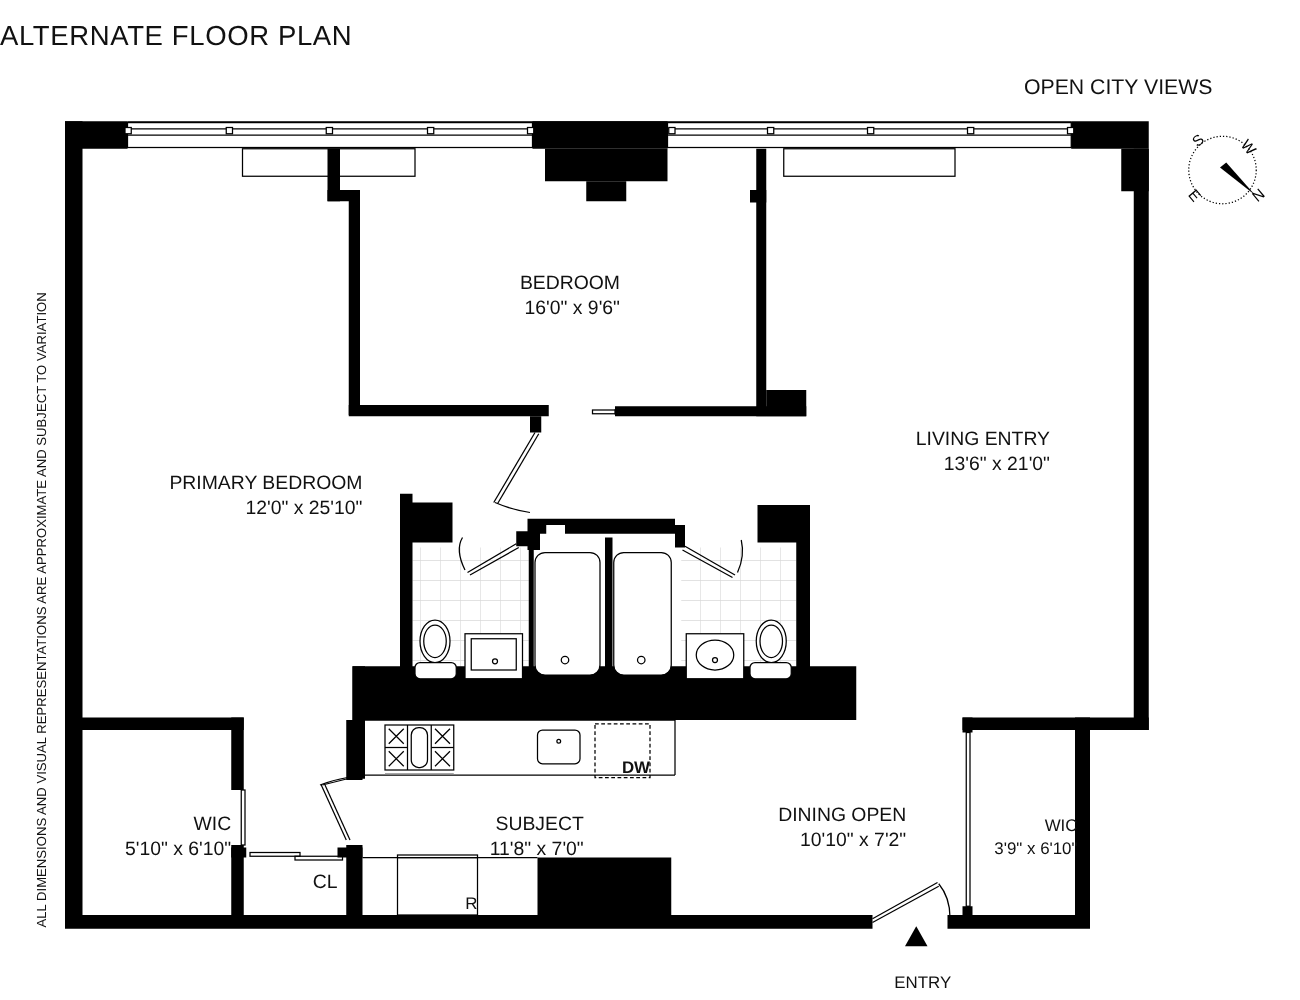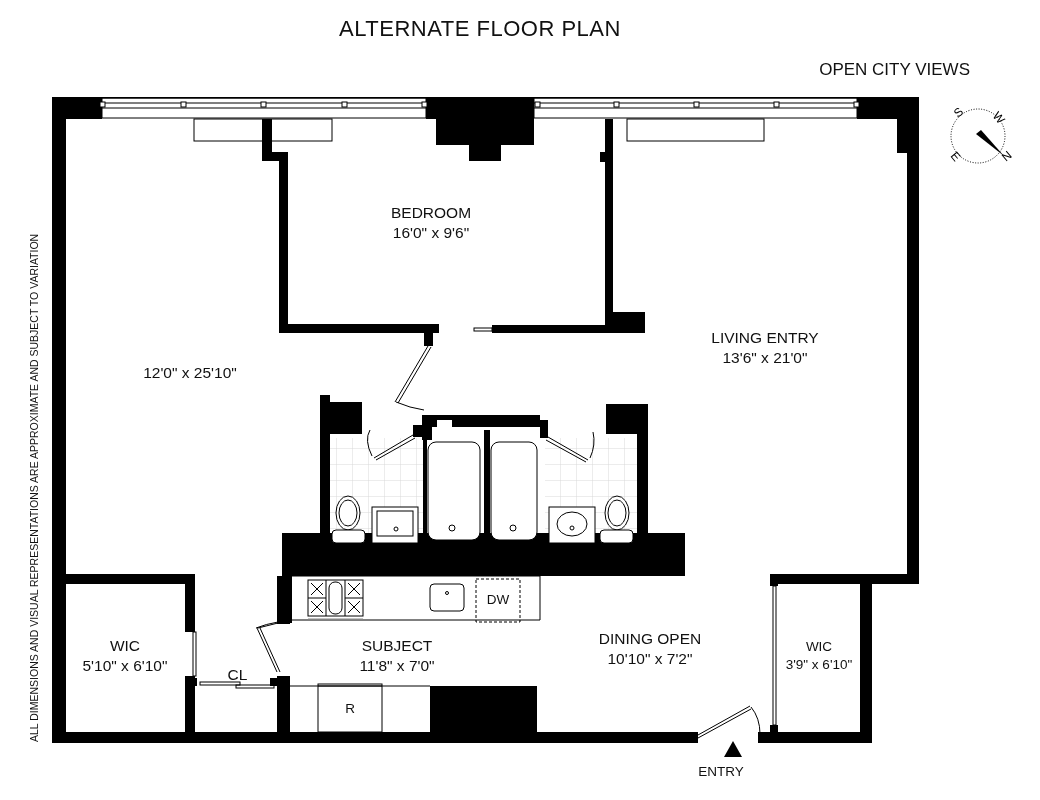--- a/index.html
+++ b/index.html
@@ -1,24 +1,24 @@
 <!DOCTYPE html>
 <html><head>
 <meta charset="utf-8">
 <style>
   html, body { margin: 0; padding: 0; background: #ffffff; }
   body { width: 1040px; height: 800px; position: relative; overflow: hidden;
          font-family: "Liberation Sans", "DejaVu Sans", sans-serif; color: #111; }
-  .title { position: absolute; left: 0; width: 960px; text-align: center; top: 16px;
+  .title { position: absolute; left: 0; width: 960px; top: 16px;
            font-size: 22px; letter-spacing: 0.5px; left: 0; }
   .subtitle { position: absolute; left: 0; width: 970px; text-align: right; top: 60px;
               font-size: 17px; }
   .disclaimer { position: absolute; left: 28px; top: 742px; transform-origin: 0 0;
                 transform: rotate(-90deg); font-size: 10.5px; white-space: nowrap; width: 500px; }
-  .label { position: absolute; text-align: center; font-size: 15.5px; line-height: 20px; white-space: nowrap; }
+  .label { position: absolute; text-align: right; font-size: 15.5px; line-height: 20px; white-space: nowrap; margin-top: 14px; }
   .label.small { font-size: 13.5px; line-height: 18px; }
   .label span { display: block; }
   svg { position: absolute; left: 0; top: 0; }
   .compass { position: absolute; left: 936px; top: 96px; width: 90px; height: 80px; }
 </style>
 </head>
 <body>
 
 <div class="title">ALTERNATE FLOOR PLAN</div>
 <div class="subtitle">OPEN CITY VIEWS</div>
@@ -215,20 +215,21 @@
   <text x="56" y="20" font-size="12" font-family="Liberation Sans, sans-serif" transform="rotate(50 56 20)">W</text>
   <text x="70" y="66" font-size="12" font-family="Liberation Sans, sans-serif" transform="rotate(-40 70 66)">N</text>
   <text x="14" y="60" font-size="12" font-family="Liberation Sans, sans-serif" transform="rotate(50 14 60)">E</text>
 </svg>
 
 <div class="label" style="left:366px; top:203px; width:130px;">
   <span>BEDROOM</span>
   <span>16'0" x 9'6"</span>
 </div>
 <div class="label" style="left:90px; top:363px; width:200px;">
+  <span>PRIMARY BEDROOM</span>
   <span>12'0" x 25'10"</span>
 </div>
 <div class="label" style="left:690px; top:328px; width:150px;">
   <span>LIVING ENTRY</span>
   <span>13'6" x 21'0"</span>
 </div>
 <div class="label" style="left:327px; top:636px; width:140px;">
   <span>SUBJECT</span>
   <span>11'8" x 7'0"</span>
 </div>
@@ -237,24 +238,24 @@
   <span>10'10" x 7'2"</span>
 </div>
 <div class="label" style="left:65px; top:636px; width:120px;">
   <span>WIC</span>
   <span>5'10" x 6'10"</span>
 </div>
 <div class="label small" style="left:776px; top:638px; width:86px;">
   <span>WIC</span>
   <span>3'9" x 6'10"</span>
 </div>
-<div class="label" style="left:205px; top:665px; width:65px;">
+<div class="label" style="left:205px; top:682px; width:65px;">
   <span>CL</span>
 </div>
-<div class="label small" style="left:476px; top:591px; width:44px;">
+<div class="label small" style="left:476px; top:591px; width:44px;font-weight:bold;">
   <span>DW</span>
 </div>
 <div class="label small" style="left:318px; top:700px; width:64px;">
   <span>R</span>
 </div>
 <div class="label small" style="left:681px; top:763px; width:80px;">
   <span>ENTRY</span>
 </div>
 
 </body></html>

